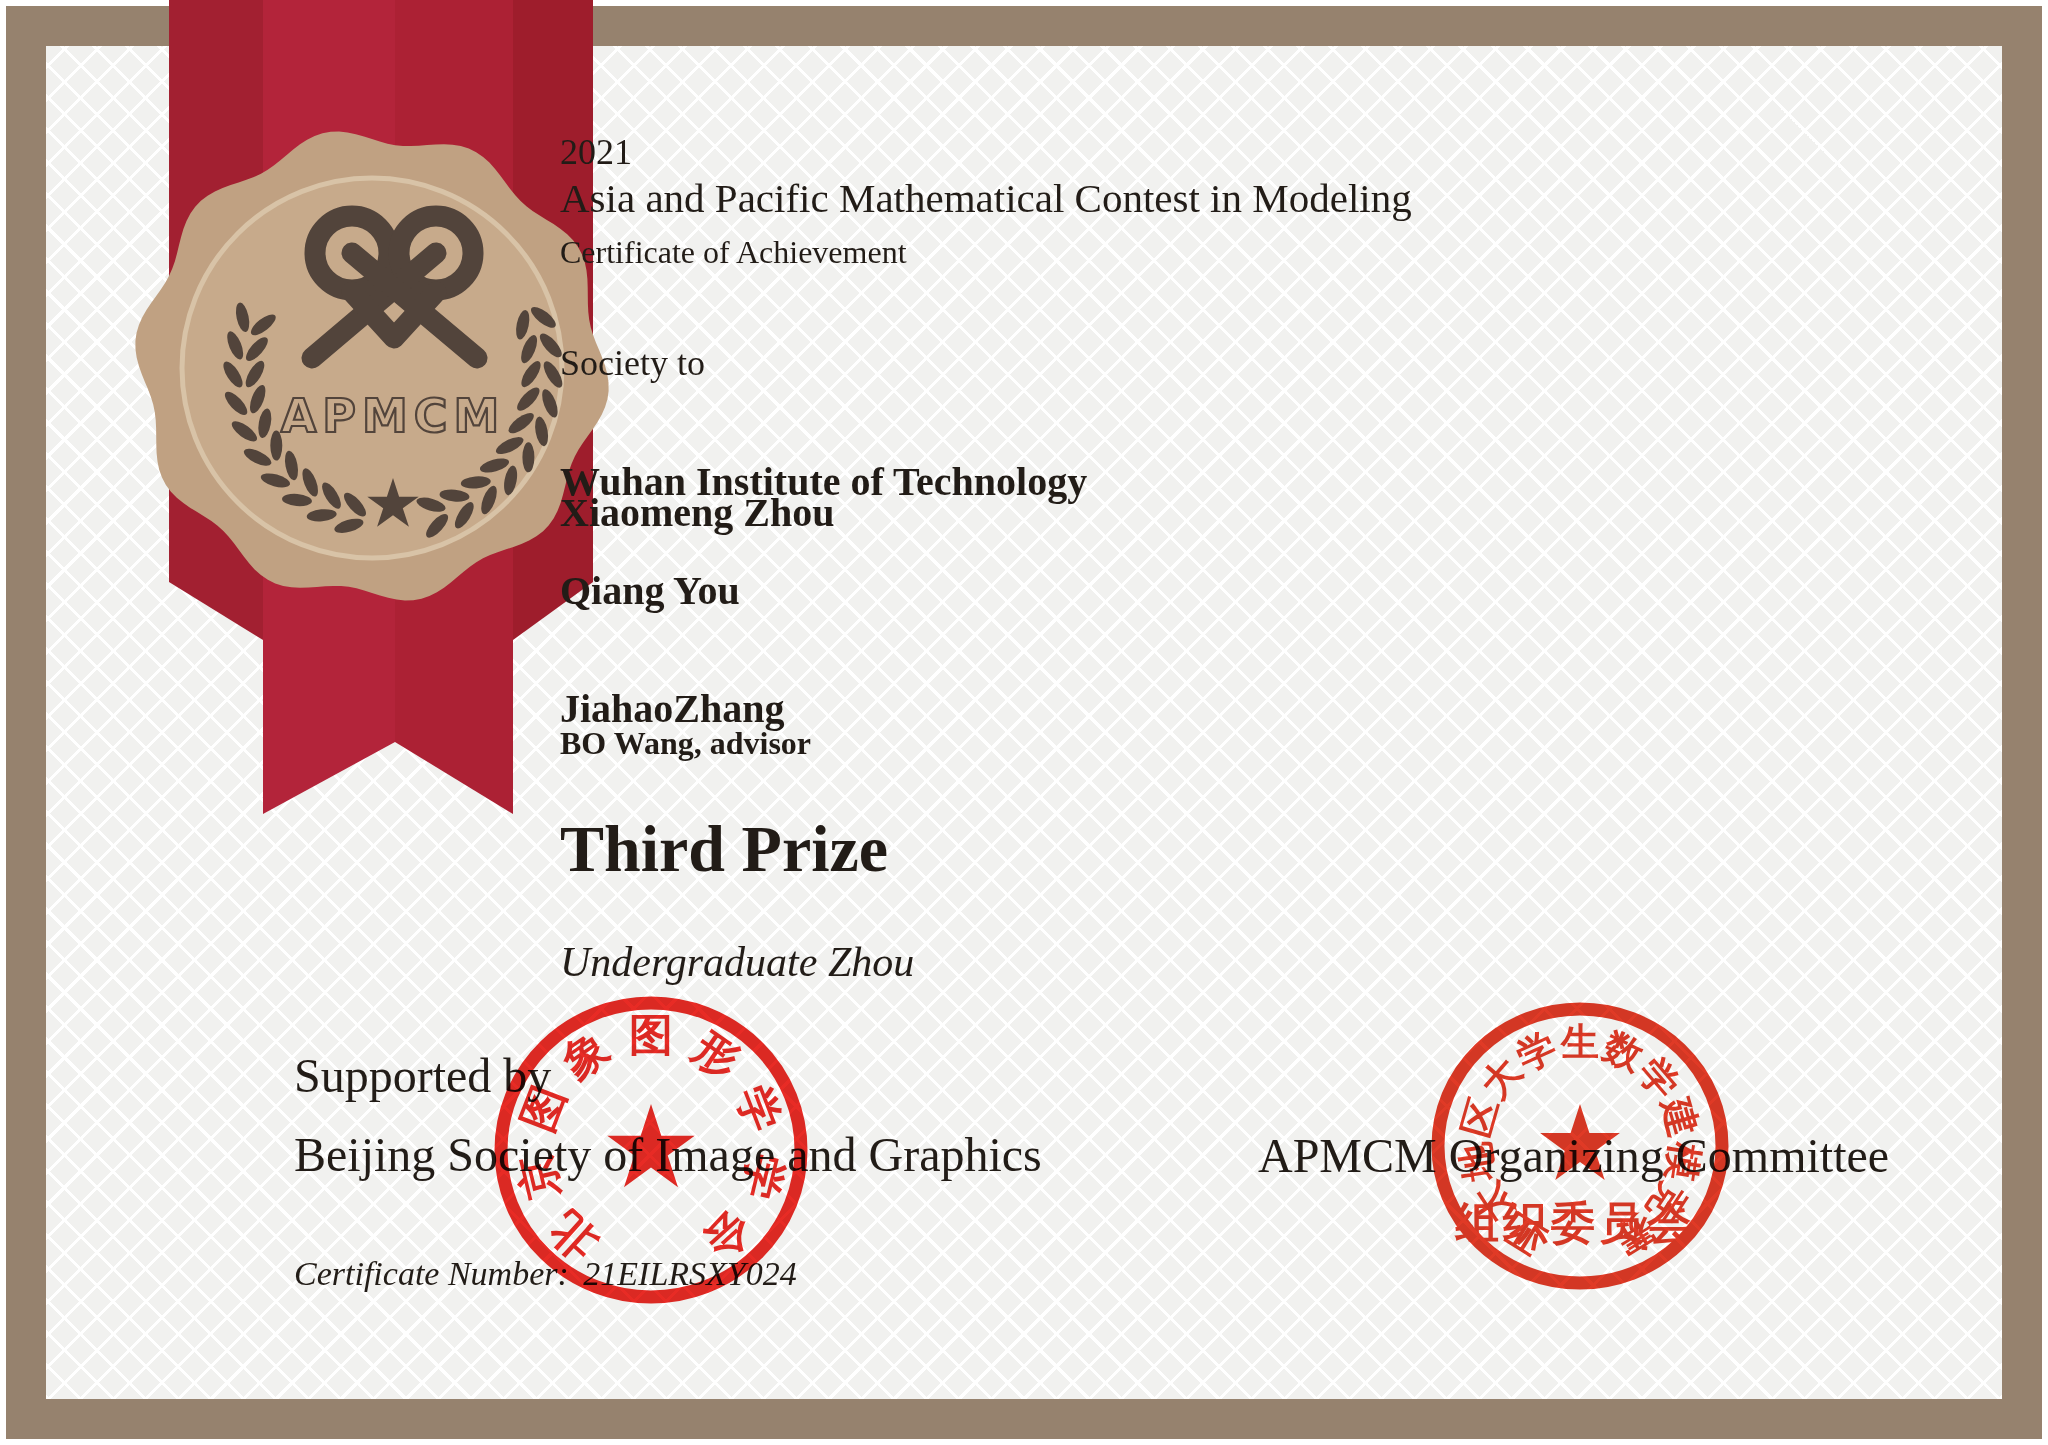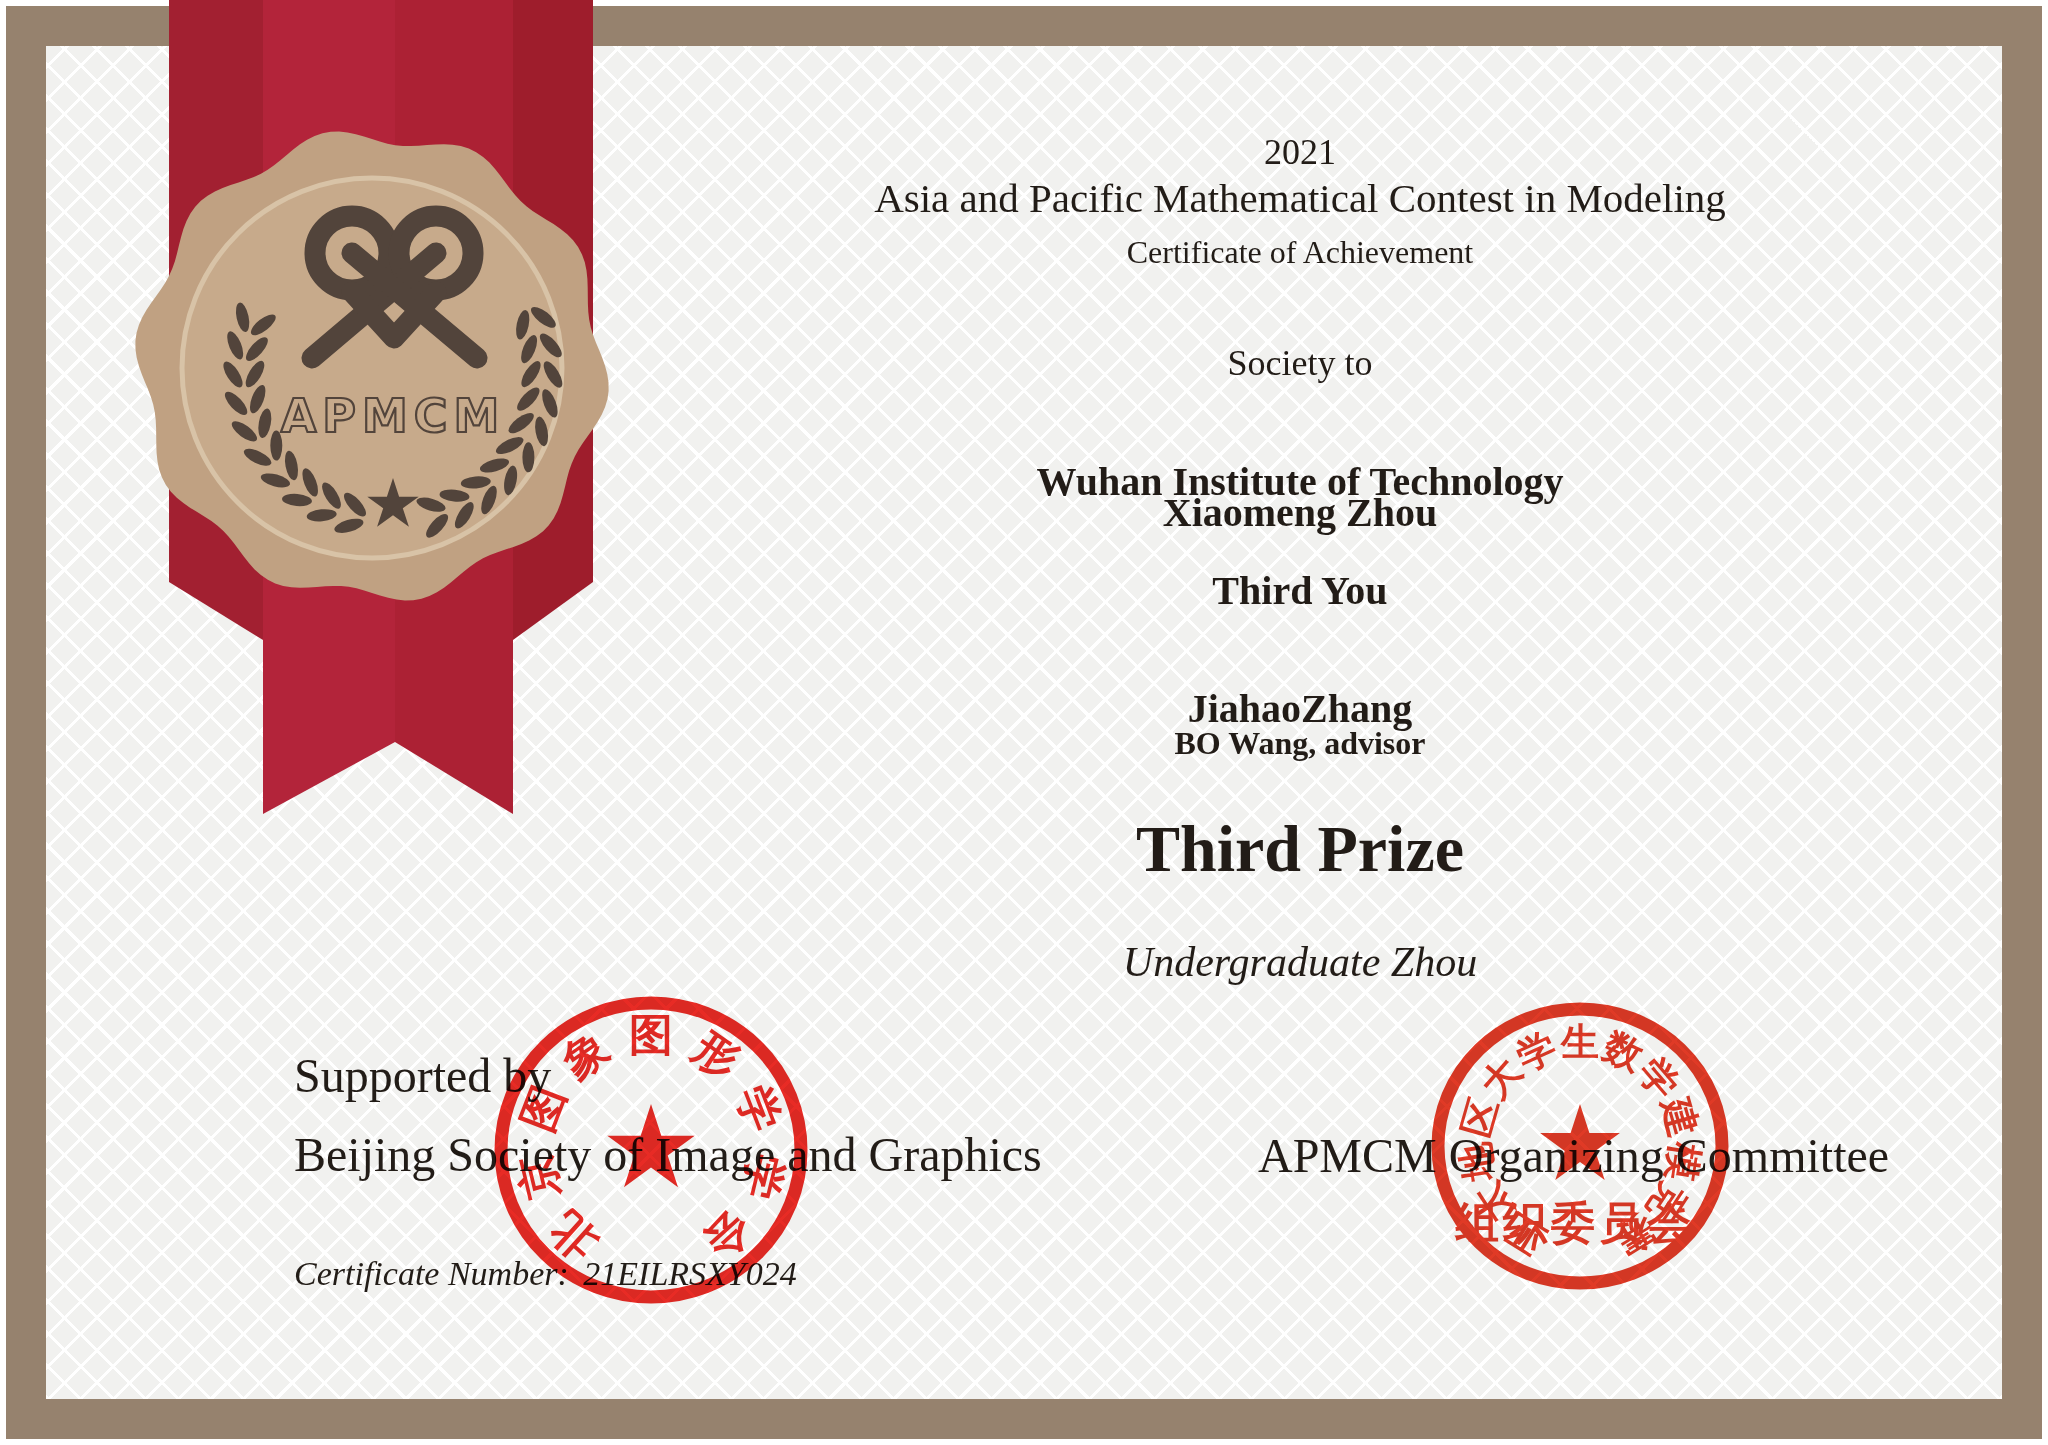--- a/index.html
+++ b/index.html
@@ -20,21 +20,21 @@
     position:absolute;left:46px;top:46px;right:46px;bottom:46px;
     background-color:#f1f1ef;
     background-image:
       repeating-linear-gradient(45deg,  #ffffff 0 3px, rgba(255,255,255,0) 3px 23px),
       repeating-linear-gradient(-45deg, #ffffff 0 3px, rgba(255,255,255,0) 3px 23px);
   }
   svg{position:absolute;left:0;top:0;}
   #ribbon-medal{width:660px;height:840px;z-index:3;}
   #stamps{width:2048px;height:1445px;z-index:6;mix-blend-mode:multiply;opacity:.95;pointer-events:none;}
   .line{
-    position:absolute;left:560px;width:1480px;text-align:center;
+    position:absolute;left:560px;width:1480px;
     line-height:1;white-space:nowrap;z-index:4;
   }
   .left-block{position:absolute;left:294px;line-height:1;white-space:nowrap;z-index:4;}
   .bold{font-weight:bold;}
   .italic{font-style:italic;}
 </style>
 </head>
 <body>
 
 <div class="frame"></div>
@@ -106,21 +106,21 @@
     <path id="wreath-star" d="M393.0 478.0L399.1 496.7L418.7 496.7L402.8 508.2L408.9 526.8L393.0 515.3L377.1 526.8L383.2 508.2L367.3 496.7L386.9 496.7Z" fill="#52443b"></path>
   </g>
 </svg>
 
 <div class="line" style="top:134px;font-size:36px;">2021</div>
 <div class="line" style="top:178px;font-size:41px;">Asia and Pacific Mathematical Contest in Modeling</div>
 <div class="line" style="top:236px;font-size:32px;">Certificate of Achievement</div>
 <div class="line" style="top:345px;font-size:36px;">Society to</div>
 <div class="line bold" style="top:415px;font-size:40px;margin-top:47px;">Wuhan Institute of Technology</div>
 <div class="line bold" style="top:493px;font-size:40px;">Xiaomeng Zhou</div>
-<div class="line bold" style="top:571px;font-size:40px;">Third You</div>
+<div class="line bold" style="top:571px;font-size:40px;">Qiang You</div>
 <div class="line bold" style="top:649px;font-size:40px;margin-top:40px;">JiahaoZhang</div>
 <div class="line bold" style="top:727px;font-size:32px;">BO Wang, advisor</div>
 <div class="line bold" style="top:816px;font-size:66px;">Third Prize</div>
 <div class="line italic" style="top:941px;font-size:42px;">Undergraduate Zhou</div>
 
 <div class="left-block" style="top:1052px;font-size:48px;">Supported by</div>
 <div class="left-block" style="top:1131px;font-size:48px;">Beijing Society of Image and Graphics</div>
 <div class="left-block italic" style="top:1257px;font-size:34px;">
   <span>Certificate Number:</span>
   <span style="margin-left:6px;">21EILRSXY024</span>

